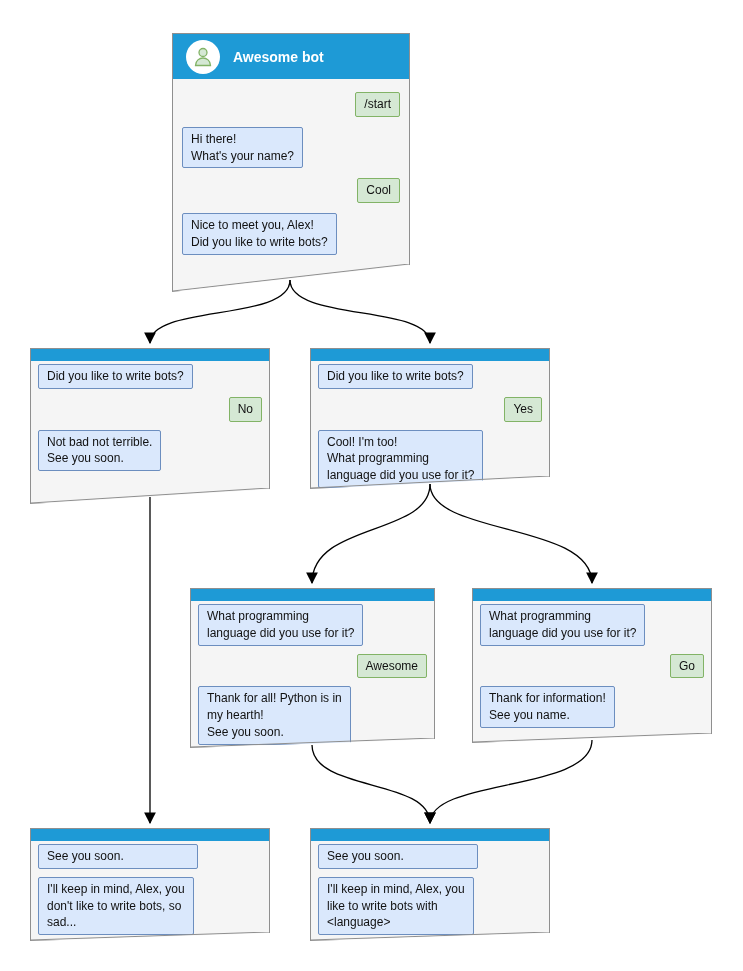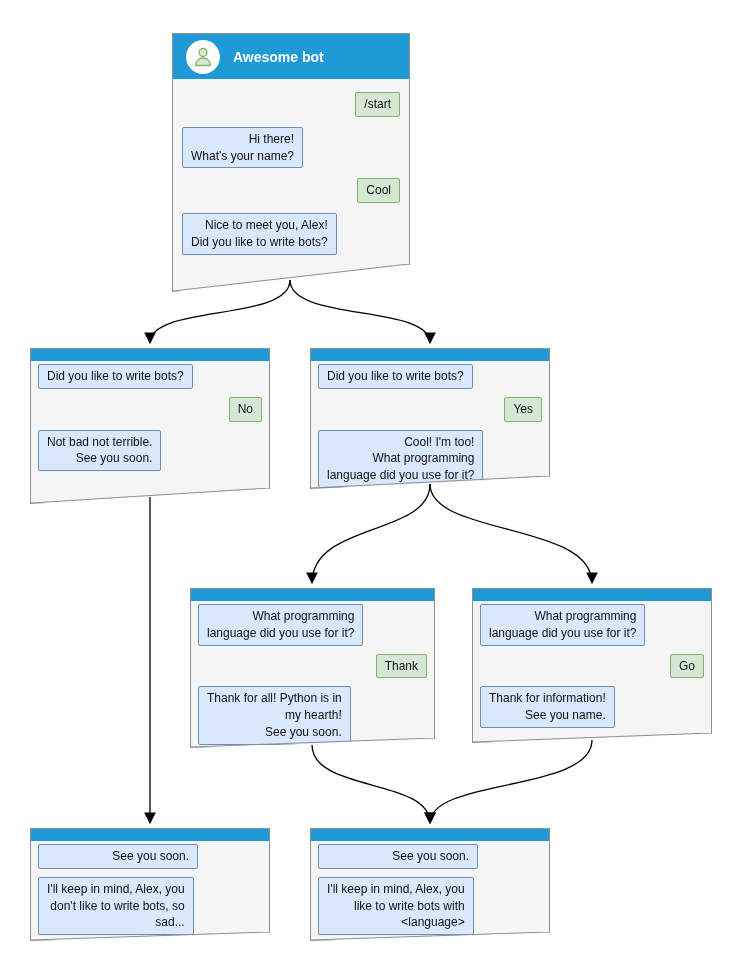--- a/index.html
+++ b/index.html
@@ -78,21 +78,20 @@
     border-radius: 2px;
     border: 1px solid;
     white-space: pre-line;
     max-width: 190px;
     box-sizing: border-box;
   }
   .bubble.bot {
     background: var(--bot-bubble-bg);
     border-color: var(--bot-bubble-border);
     align-self: flex-start;
-    text-align: right;
   }
   .bubble.user {
     background: var(--user-bubble-bg);
     border-color: var(--user-bubble-border);
     align-self: flex-end;
   }
   .bubble.wide { min-width: 160px; }
   .torn {
     position: absolute;
     left: 0;
@@ -169,21 +168,21 @@
     <svg class="torn" viewBox="0 0 100 10" preserveAspectRatio="none">
       <line x1="0" y1="10" x2="100" y2="0" vector-effect="non-scaling-stroke"></line>
     </svg>
   </div>
 
   <div class="window small" style="left:190px; top:588px; width:245px; height:160px; --slant:9px;">
     <div class="titlebar"></div>
     <div class="messages">
       <div class="bubble bot">What programming
 language did you use for it?</div>
-      <div class="bubble user">Thank</div>
+      <div class="bubble user">Awesome</div>
       <div class="bubble bot">Thank for all! Python is in
 my hearth!
 See you soon.</div>
     </div>
     <svg class="torn" viewBox="0 0 100 10" preserveAspectRatio="none">
       <line x1="0" y1="10" x2="100" y2="0" vector-effect="non-scaling-stroke"></line>
     </svg>
   </div>
 
   <div class="window small" style="left:472px; top:588px; width:240px; height:155px; --slant:9px;">

